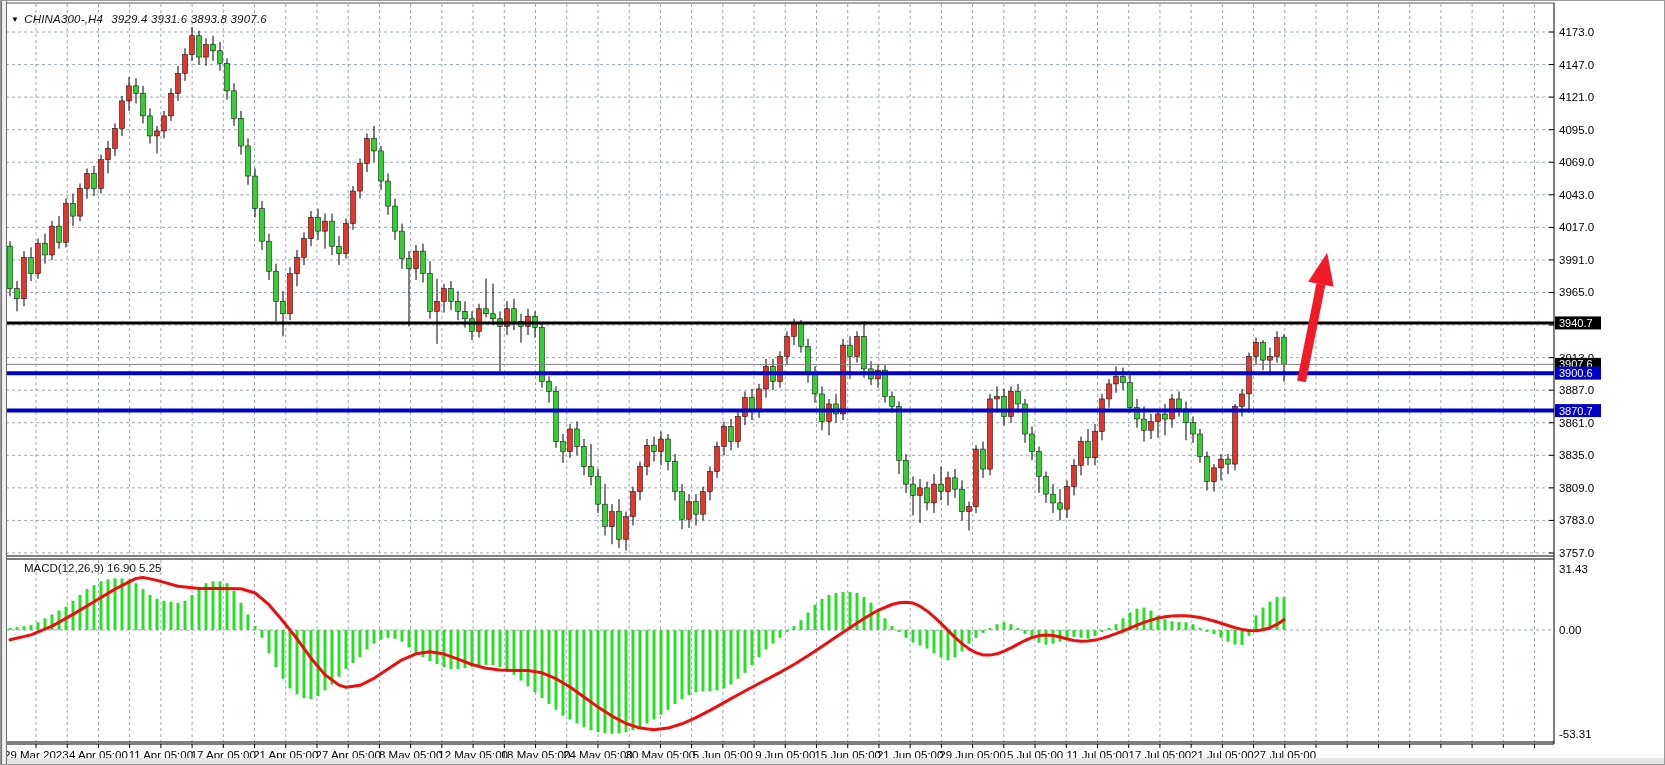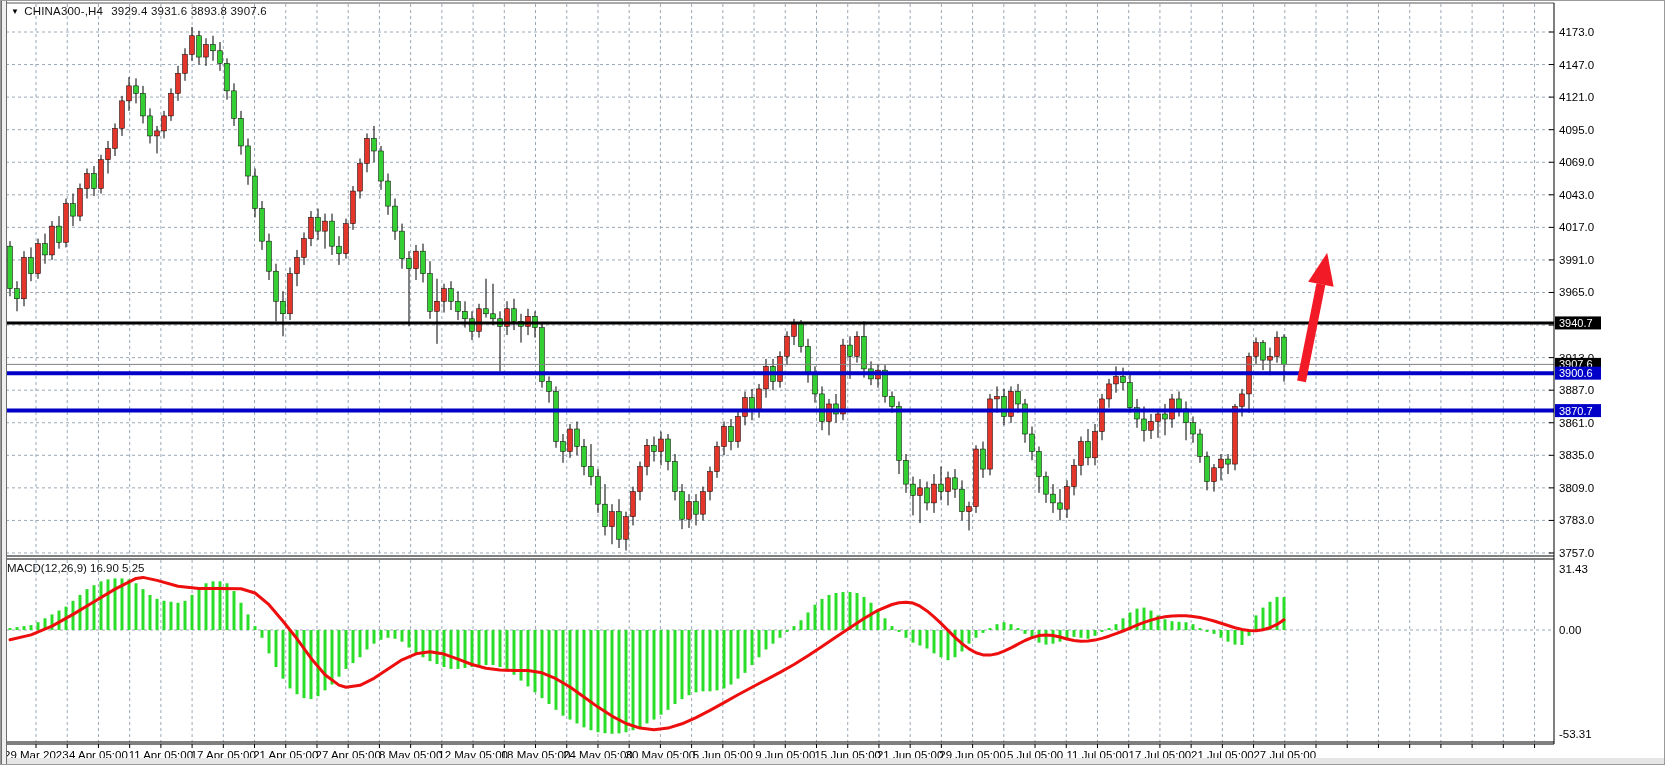--- a/index.html
+++ b/index.html
@@ -1,25 +1,25 @@
 <!DOCTYPE html>
 <html><head>
 <meta charset="utf-8">
 <style>
   html,body{margin:0;padding:0;background:#c8c8c8;font-family:"Liberation Sans",sans-serif;}
   .window{position:relative;width:1665px;height:765px;background:#ffffff;overflow:hidden;
           border:1px solid #9a9a9a;box-sizing:border-box;}
   .window::before{content:"";position:absolute;left:0;top:0;bottom:0;width:4px;
           background:#efefef;border-right:1px solid #6e6e6e;border-left:1px solid #6e6e6e;z-index:5;}
   #chart-svg{position:absolute;left:0;top:0;}
-  .title{position:absolute;left:10px;top:4px;font-size:11.5px;color:#111;z-index:6;
-         letter-spacing:.2px;white-space:nowrap;}
+  .title{position:absolute;left:10px;top:12px;font-size:11.5px;color:#111;z-index:6;
+         letter-spacing:.2px;white-space:nowrap;font-style:italic;}
   .title .tri{font-size:8px;color:#000;margin-right:5px;vertical-align:1px;cursor:pointer;}
   .title .sym{margin-right:8px;}
-  .macd-label{position:absolute;left:6px;top:561px;font-size:11.5px;color:#111;z-index:6;white-space:nowrap;}
+  .macd-label{position:absolute;left:23px;top:561px;font-size:11.5px;color:#111;z-index:6;white-space:nowrap;}
   .bottom-strip{position:absolute;left:0;right:0;bottom:0;height:6px;background:#e6e6e6;z-index:4;}
 </style>
 </head>
 <body>
 
 <div class="window">
   <svg id="chart-svg" width="1665" height="765">
       <g>
         <line x1="5" y1="31" x2="1553" y2="31" stroke="#9aa8b6" stroke-width="1" stroke-dasharray="3 3"></line>
         <line x1="5" y1="63.5624" x2="1553" y2="63.5624" stroke="#9aa8b6" stroke-width="1" stroke-dasharray="3 3"></line>

